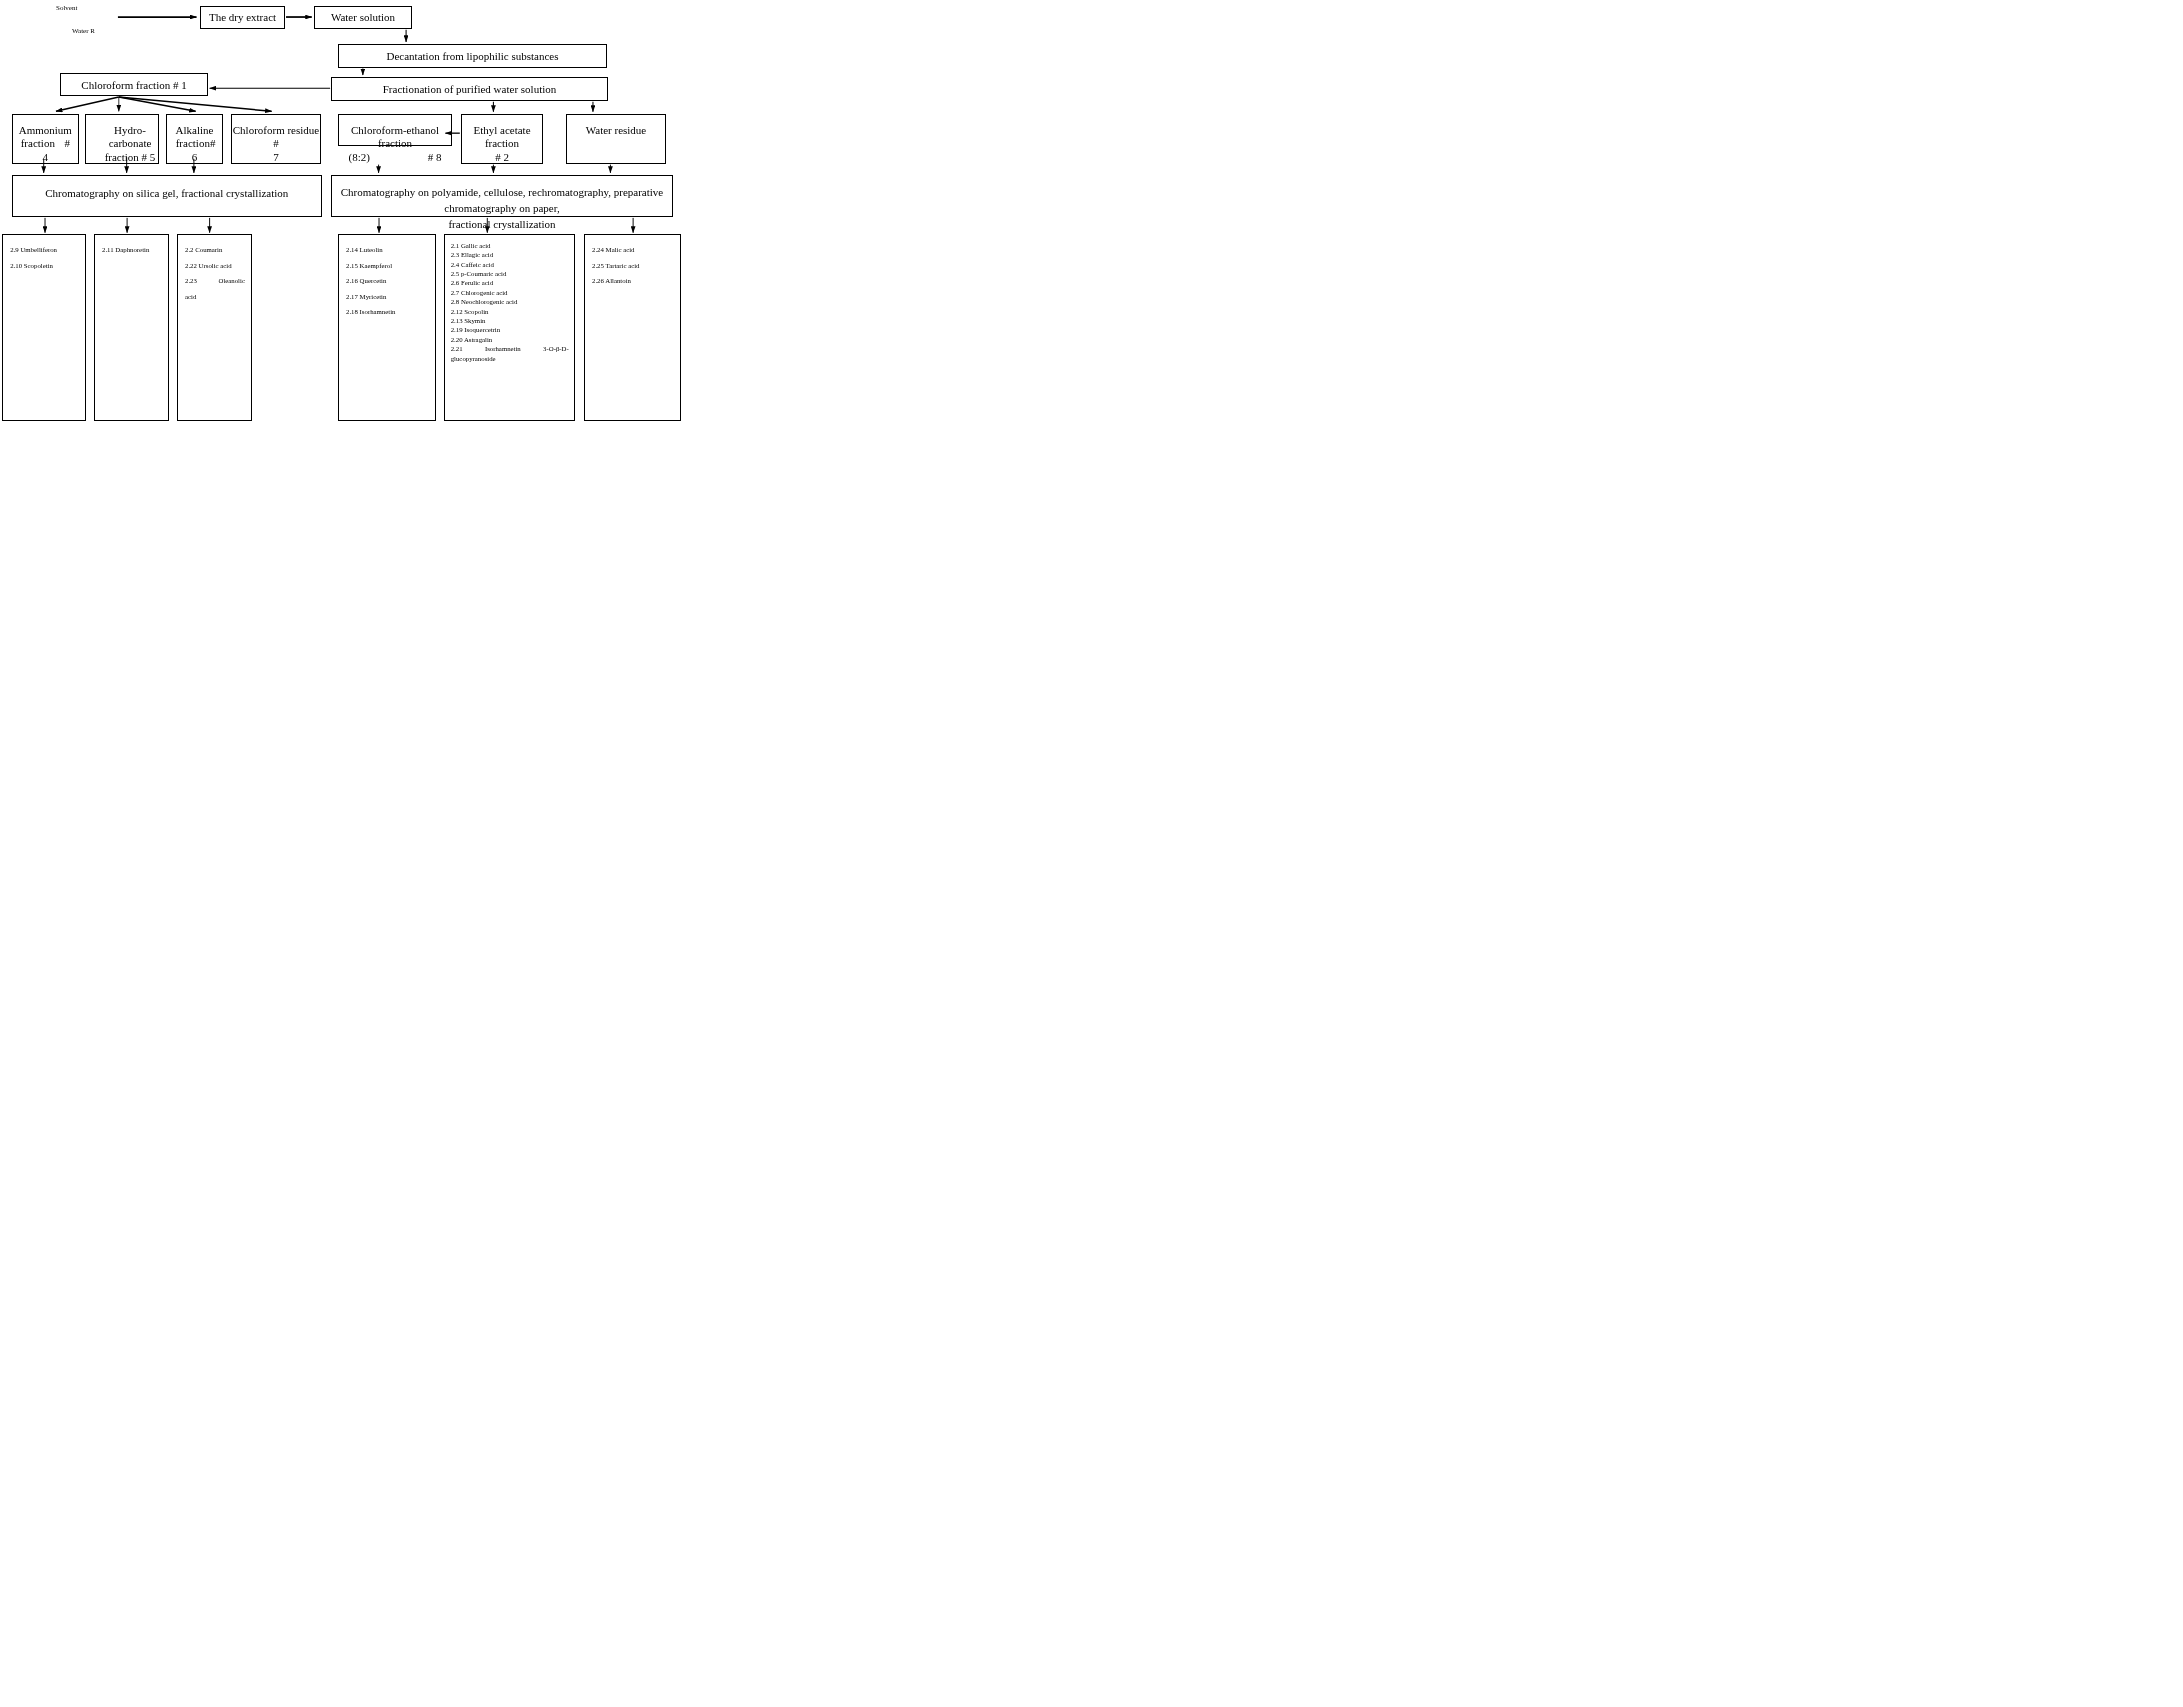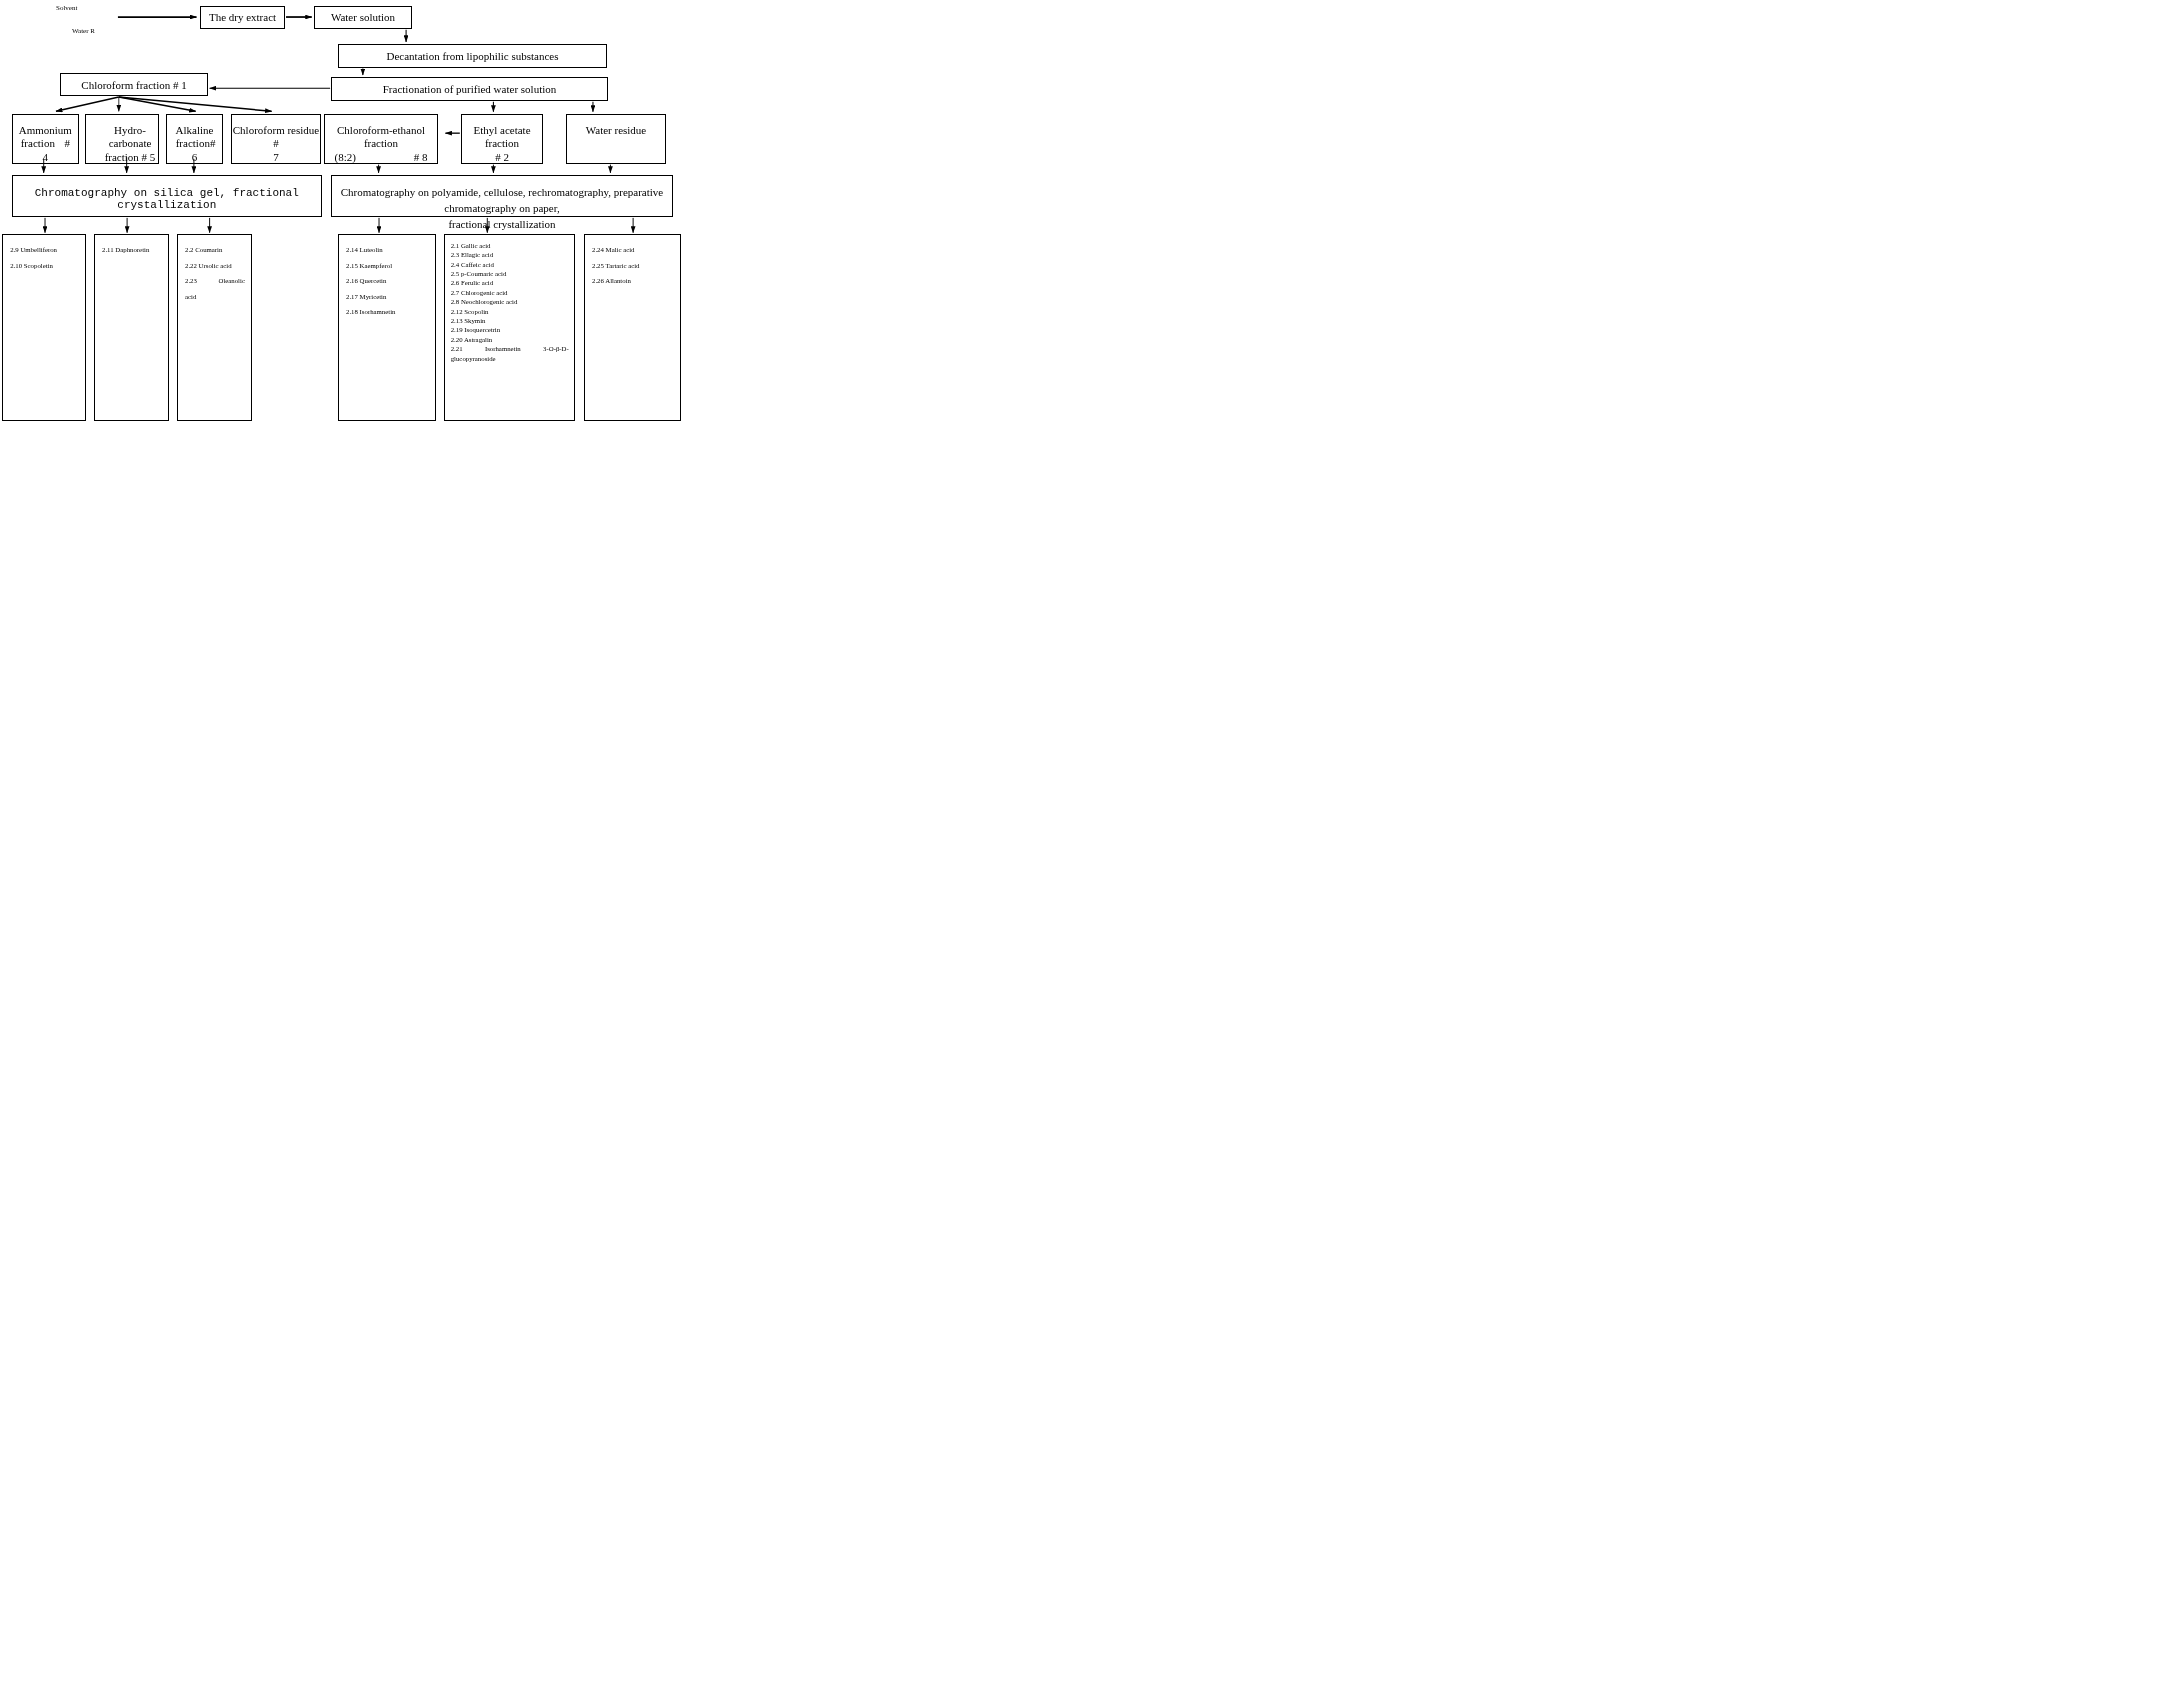--- a/index.html
+++ b/index.html
@@ -64,39 +64,39 @@
       <span>#</span>
     </div>
     <div class="cline">6</div>
   </div>
 
   <div class="box rowbox" style="left:231px;top:114px;width:90px;height:50px;">
     <div class="cline">Chloroform residue #</div>
     <div class="cline">7</div>
   </div>
 
-  <div class="box rowbox" style="left:324px;top:114px;width:114px;height:50px;">
+  <div class="box rowbox" style="left:338px;top:114px;width:114px;height:32px;">
     <div class="cline">Chloroform-ethanol fraction</div>
     <div class="jrow" style="padding:0 9.6px;">
       <span>(8:2)</span>
       <span># 8</span>
     </div>
   </div>
 
   <div class="box rowbox" style="left:461px;top:114px;width:82px;height:50px;">
     <div class="cline">Ethyl acetate</div>
     <div class="cline">fraction</div>
     <div class="cline"># 2</div>
   </div>
 
   <div class="box rowbox" style="left:566px;top:114px;width:100px;height:50px;">
     <div class="cline">Water residue</div>
   </div>
 
-  <div class="box procbox proc-one" style="left:11.8px;top:175px;width:310px;height:42px;font-family:Liberation Mono, monospace;">
+  <div class="box procbox proc-one" style="left:11.8px;top:175px;width:310px;height:42px;">
     <div>Chromatography on silica gel, fractional crystallization</div>
   </div>
   <div class="box procbox proc-two" style="left:331px;top:175px;width:342px;height:42px;">
     <div>Chromatography on polyamide, cellulose, rechromatography, preparative chromatography on paper,</div>
     <div>fractional crystallization</div>
   </div>
 
   <div class="box listbox list-wide" style="left:2.2px;top:234px;width:84px;height:187px;">
     <div>2.9 Umbelliferon</div>
     <div>2.10 Scopoletin</div>

